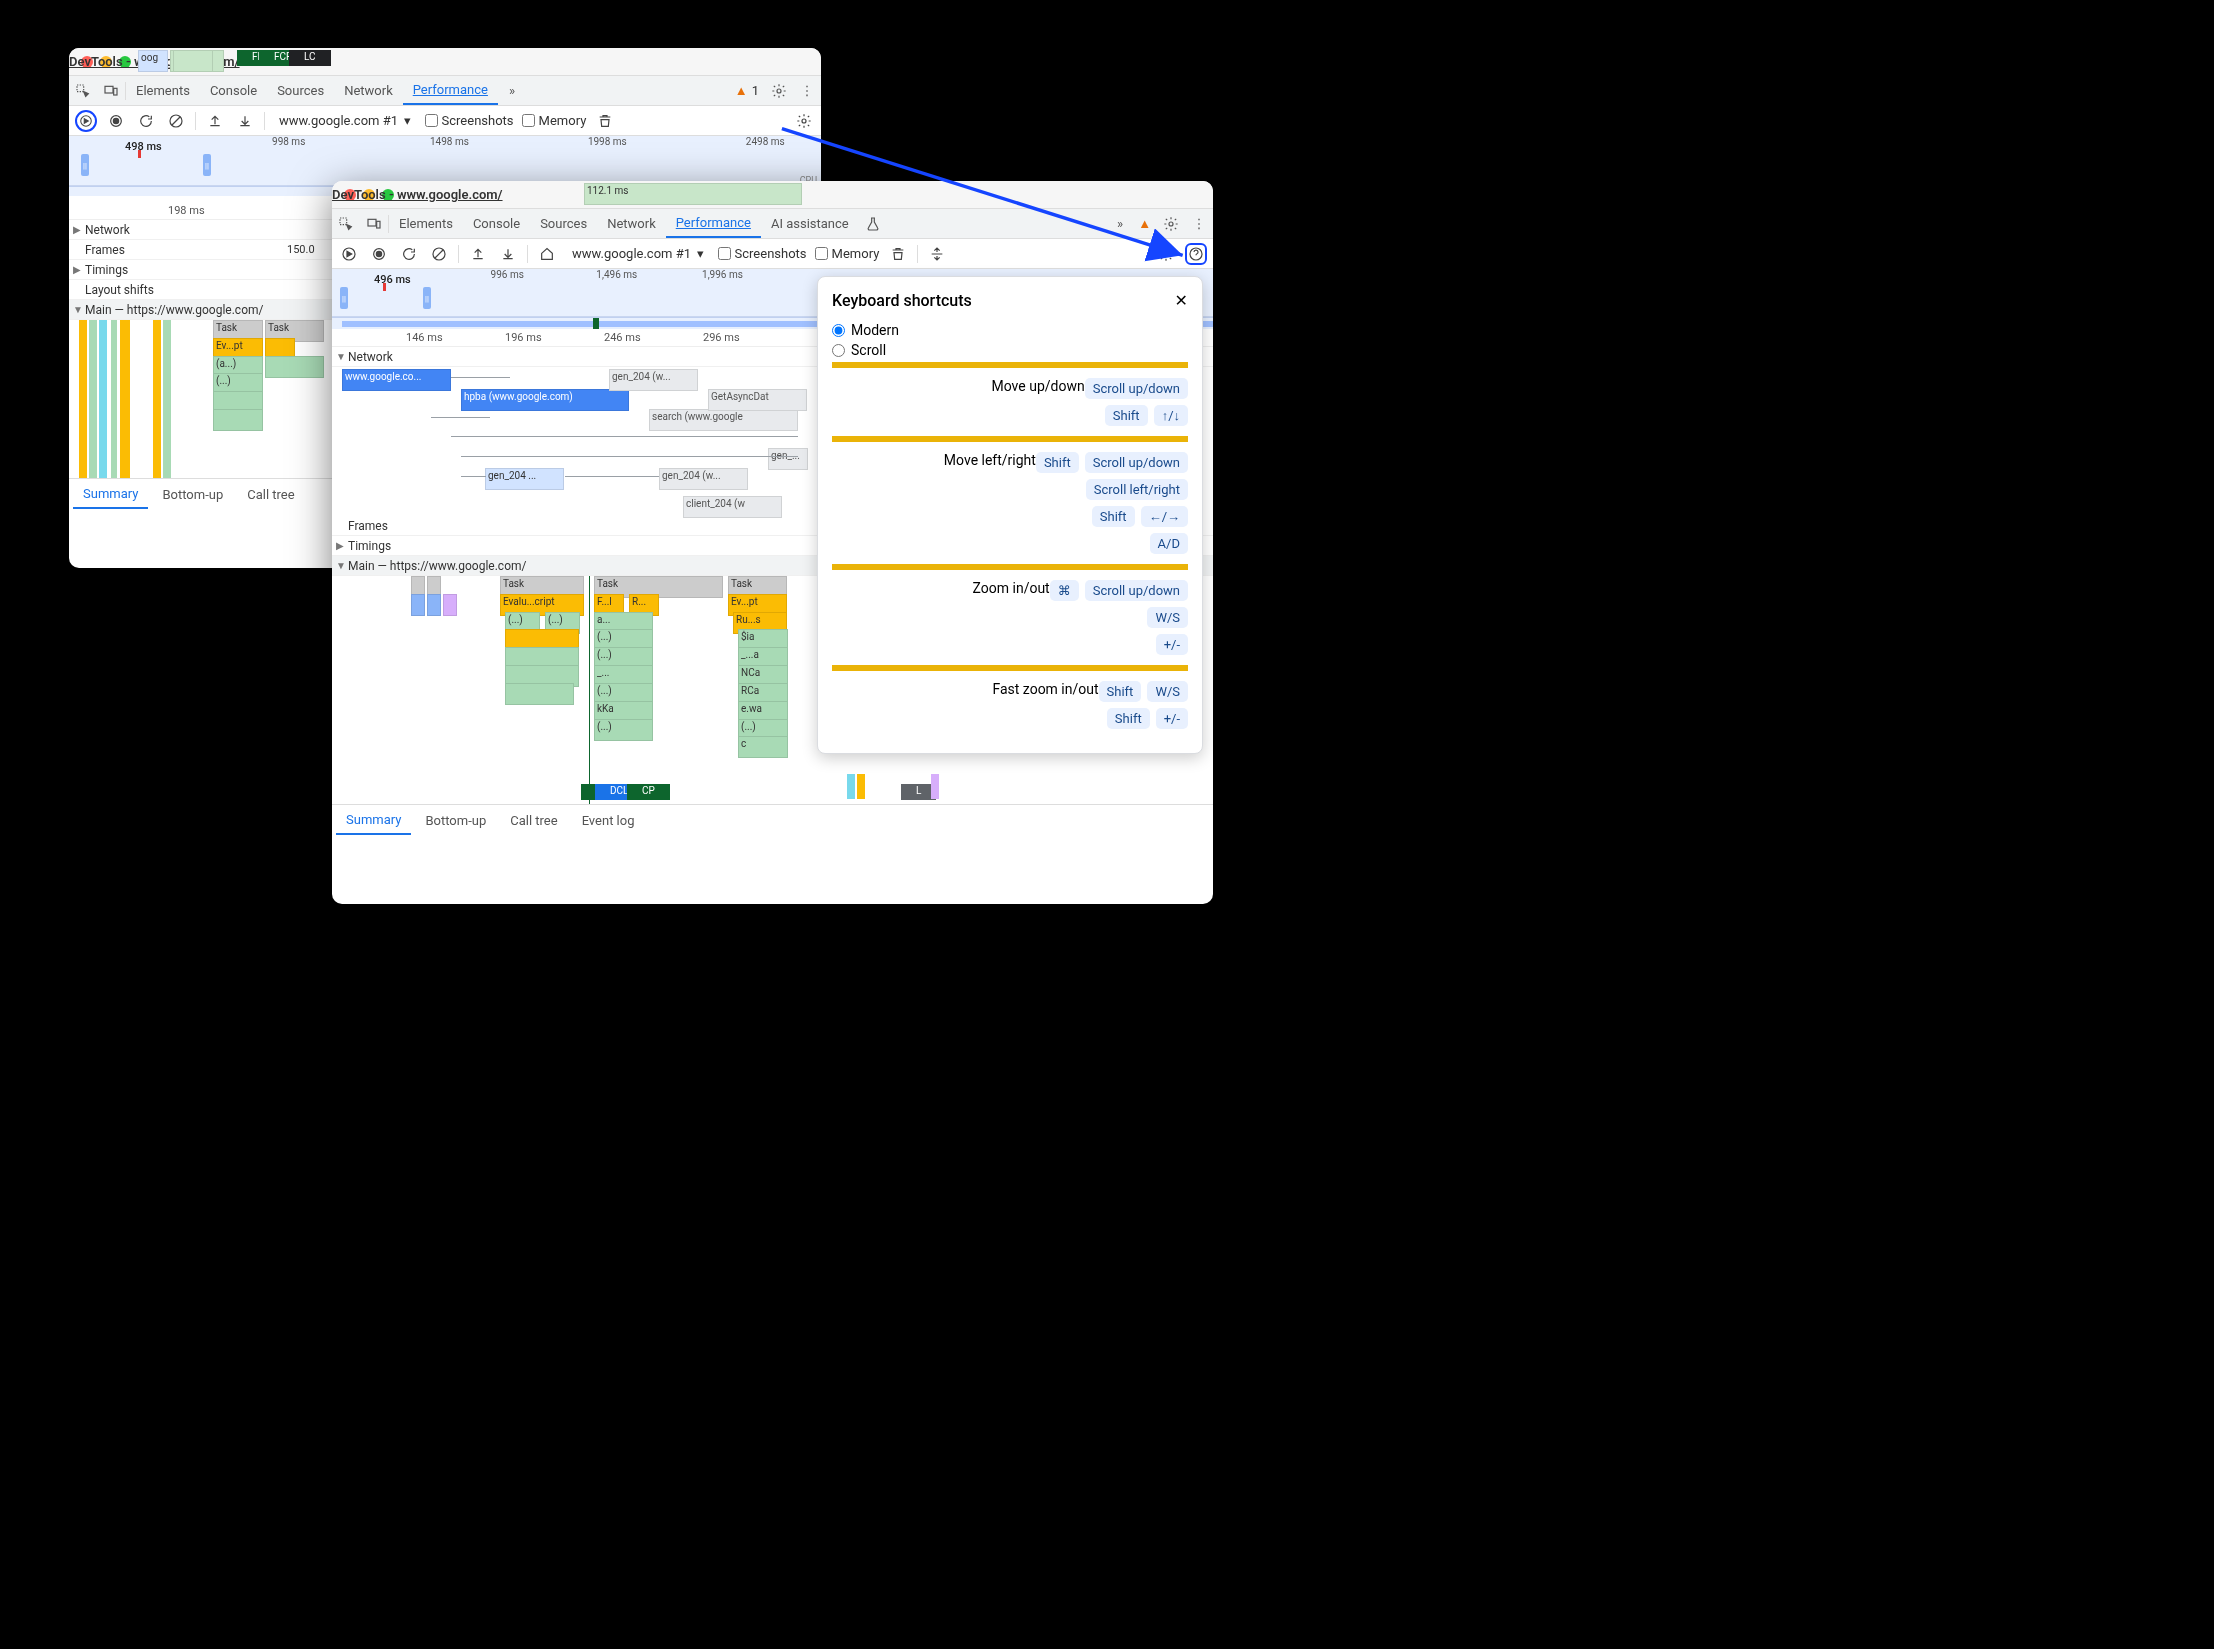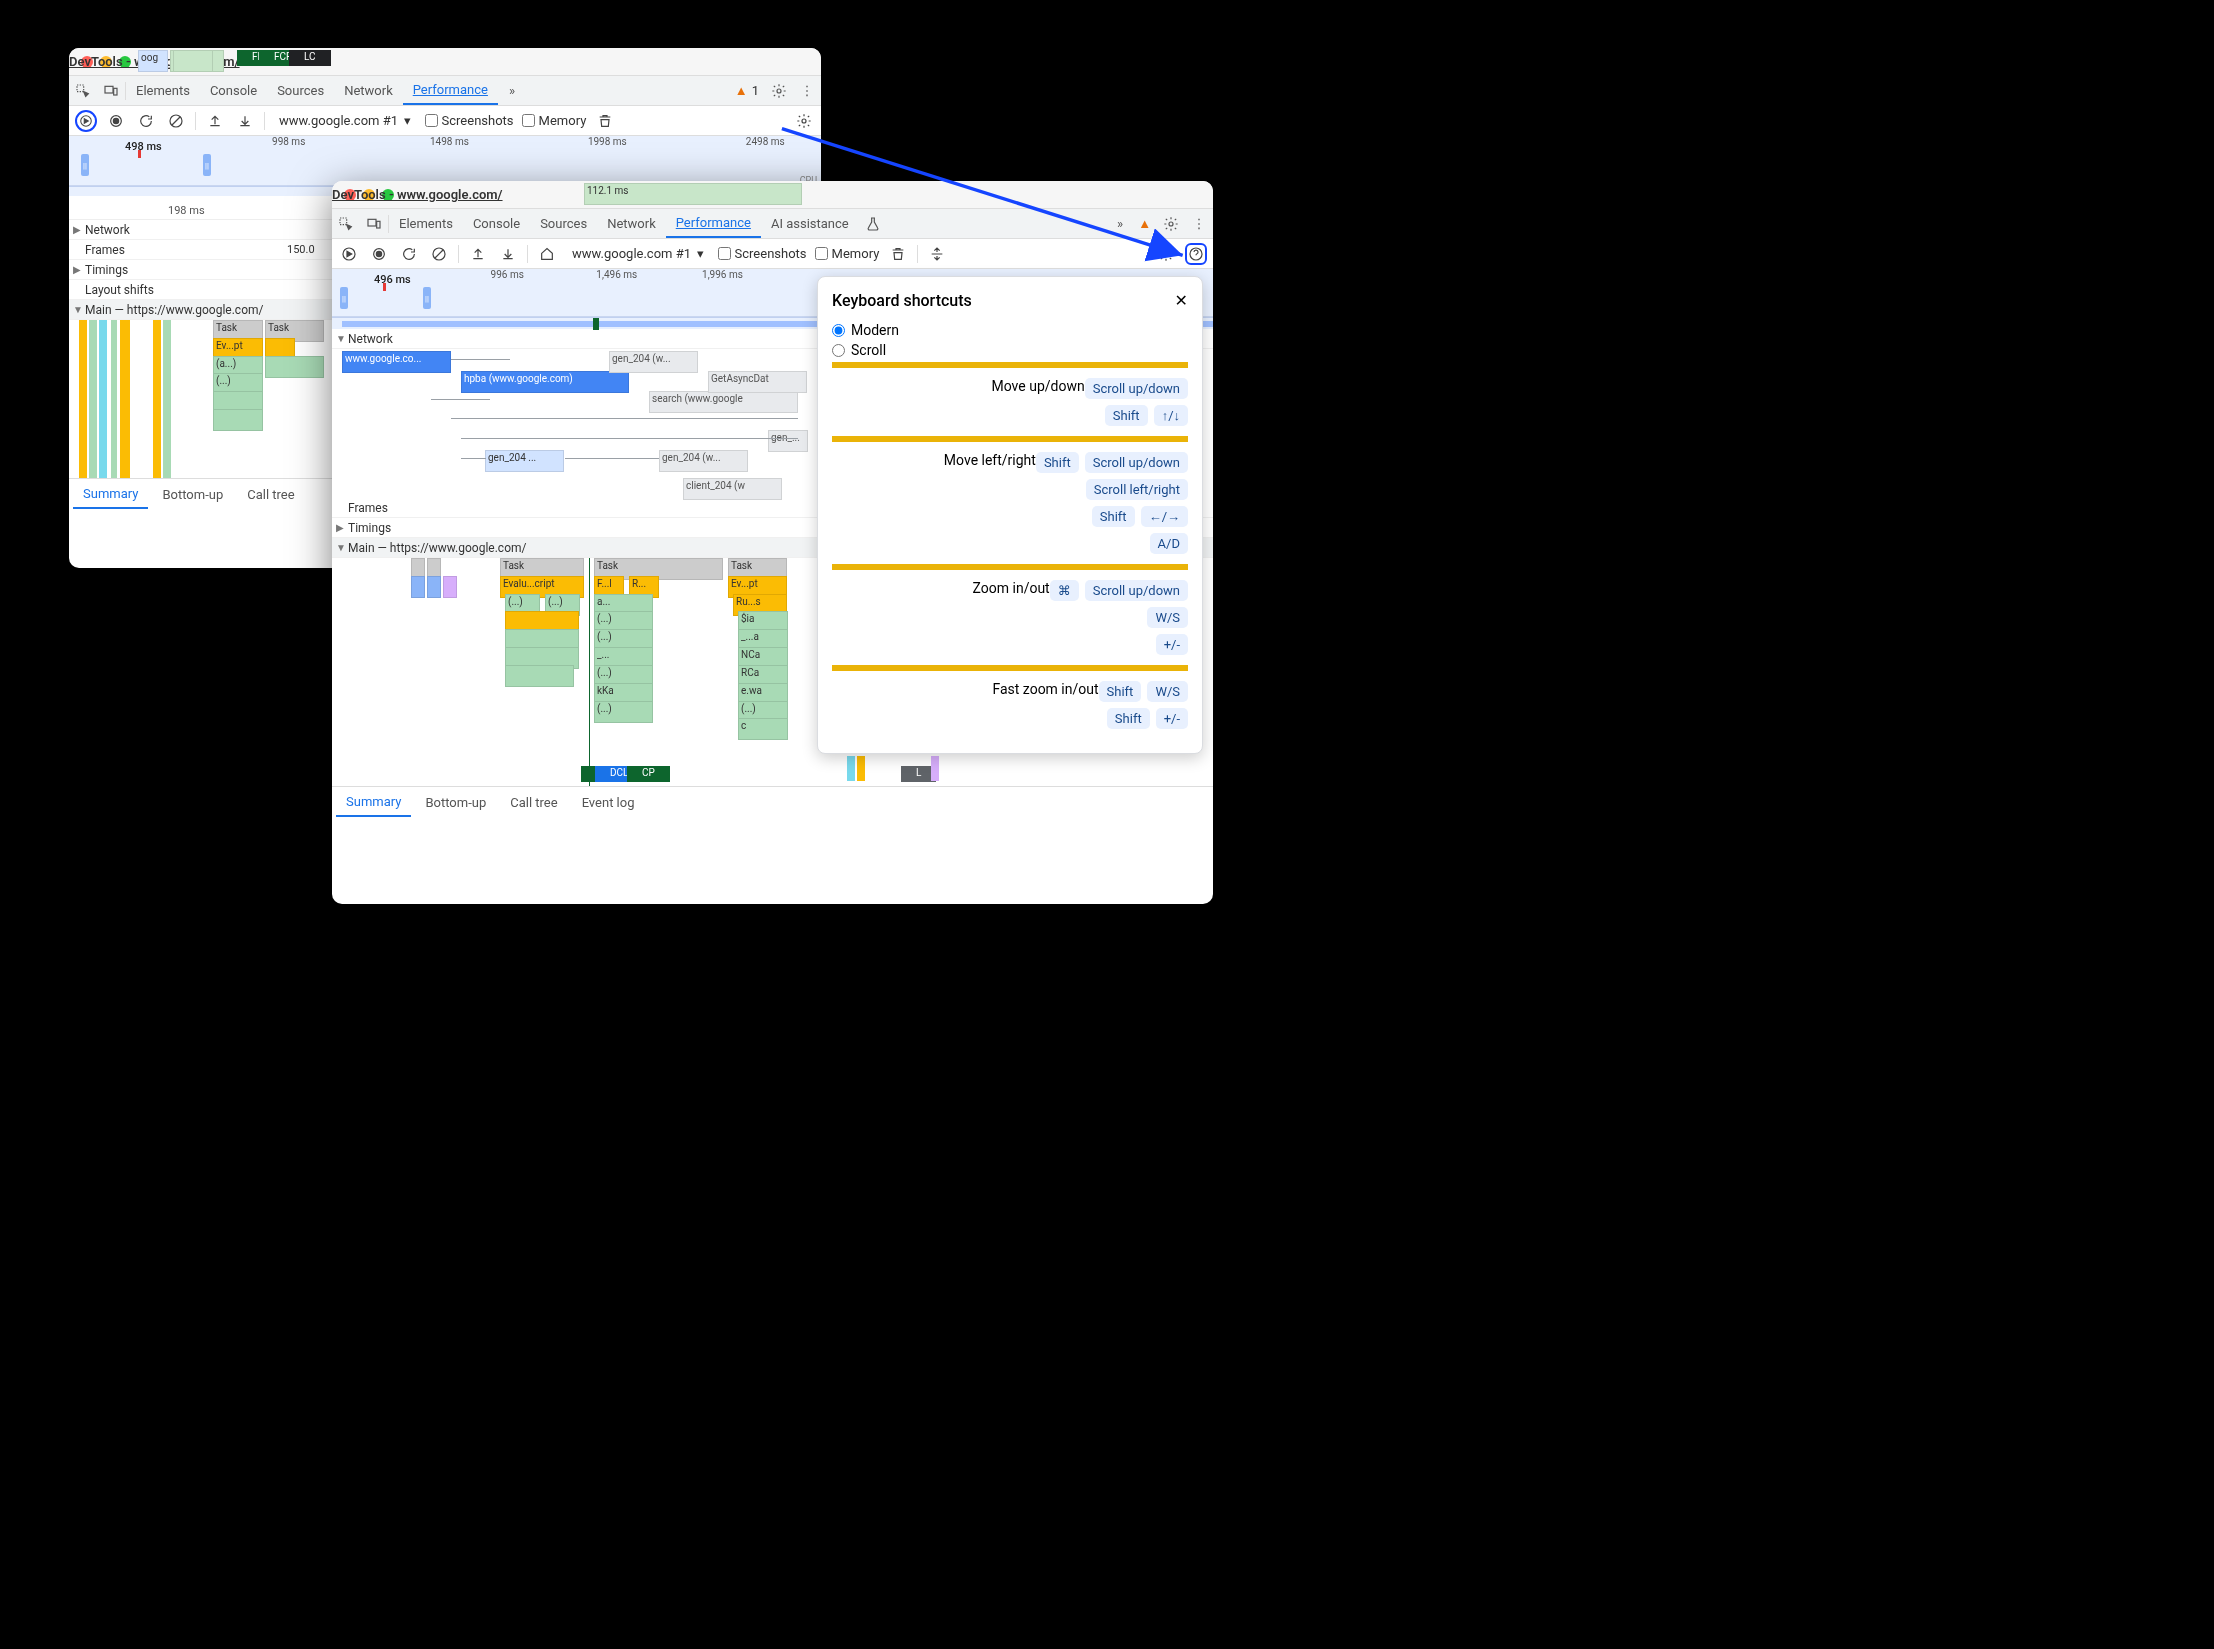--- a/index.html
+++ b/index.html
@@ -394,20 +394,26 @@
     <span class="ov-range-label" style="left:40px">496 ms</span>
     <div class="ov-red-tick" style="left:51px"></div>
     <div class="ov-handle" style="left:8px">||</div>
     <div class="ov-handle" style="left:91px">||</div>
   </div>
   <div class="ov-strip" style="height:12px;background:#e8f0fe;border-top:1px solid #c0d0f0">
     <div style="position:absolute;left:10px;right:0;height:6px;top:3px;background:#a0c0ff"></div>
     <div style="position:absolute;left:261px;width:6px;height:12px;background:#0d652d"></div>
   </div>
 
+  <div class="ruler2">
+    <span class="tick" style="left:74px">146 ms</span>
+    <span class="tick" style="left:173px">196 ms</span>
+    <span class="tick" style="left:272px">246 ms</span>
+    <span class="tick" style="left:371px">296 ms</span>
+  </div>
 
   <div class="row-hdr">
       <span class="arrow">▼</span>
       <span>Network</span>
     </div>
   <div style="position:relative;height:149px">
     <div class="bar net-bar blue" style="left:10px;top:2px;width:109px">www.google.co...</div>
     <div class="net-line" style="left:119px;width:59px;top:10px"></div>
     <div class="bar net-bar blue" style="left:129px;top:22px;width:168px">hpba (www.google.com)</div>
     <div class="bar net-bar gray" style="left:277px;top:2px;width:89px">gen_204 (w...</div>

